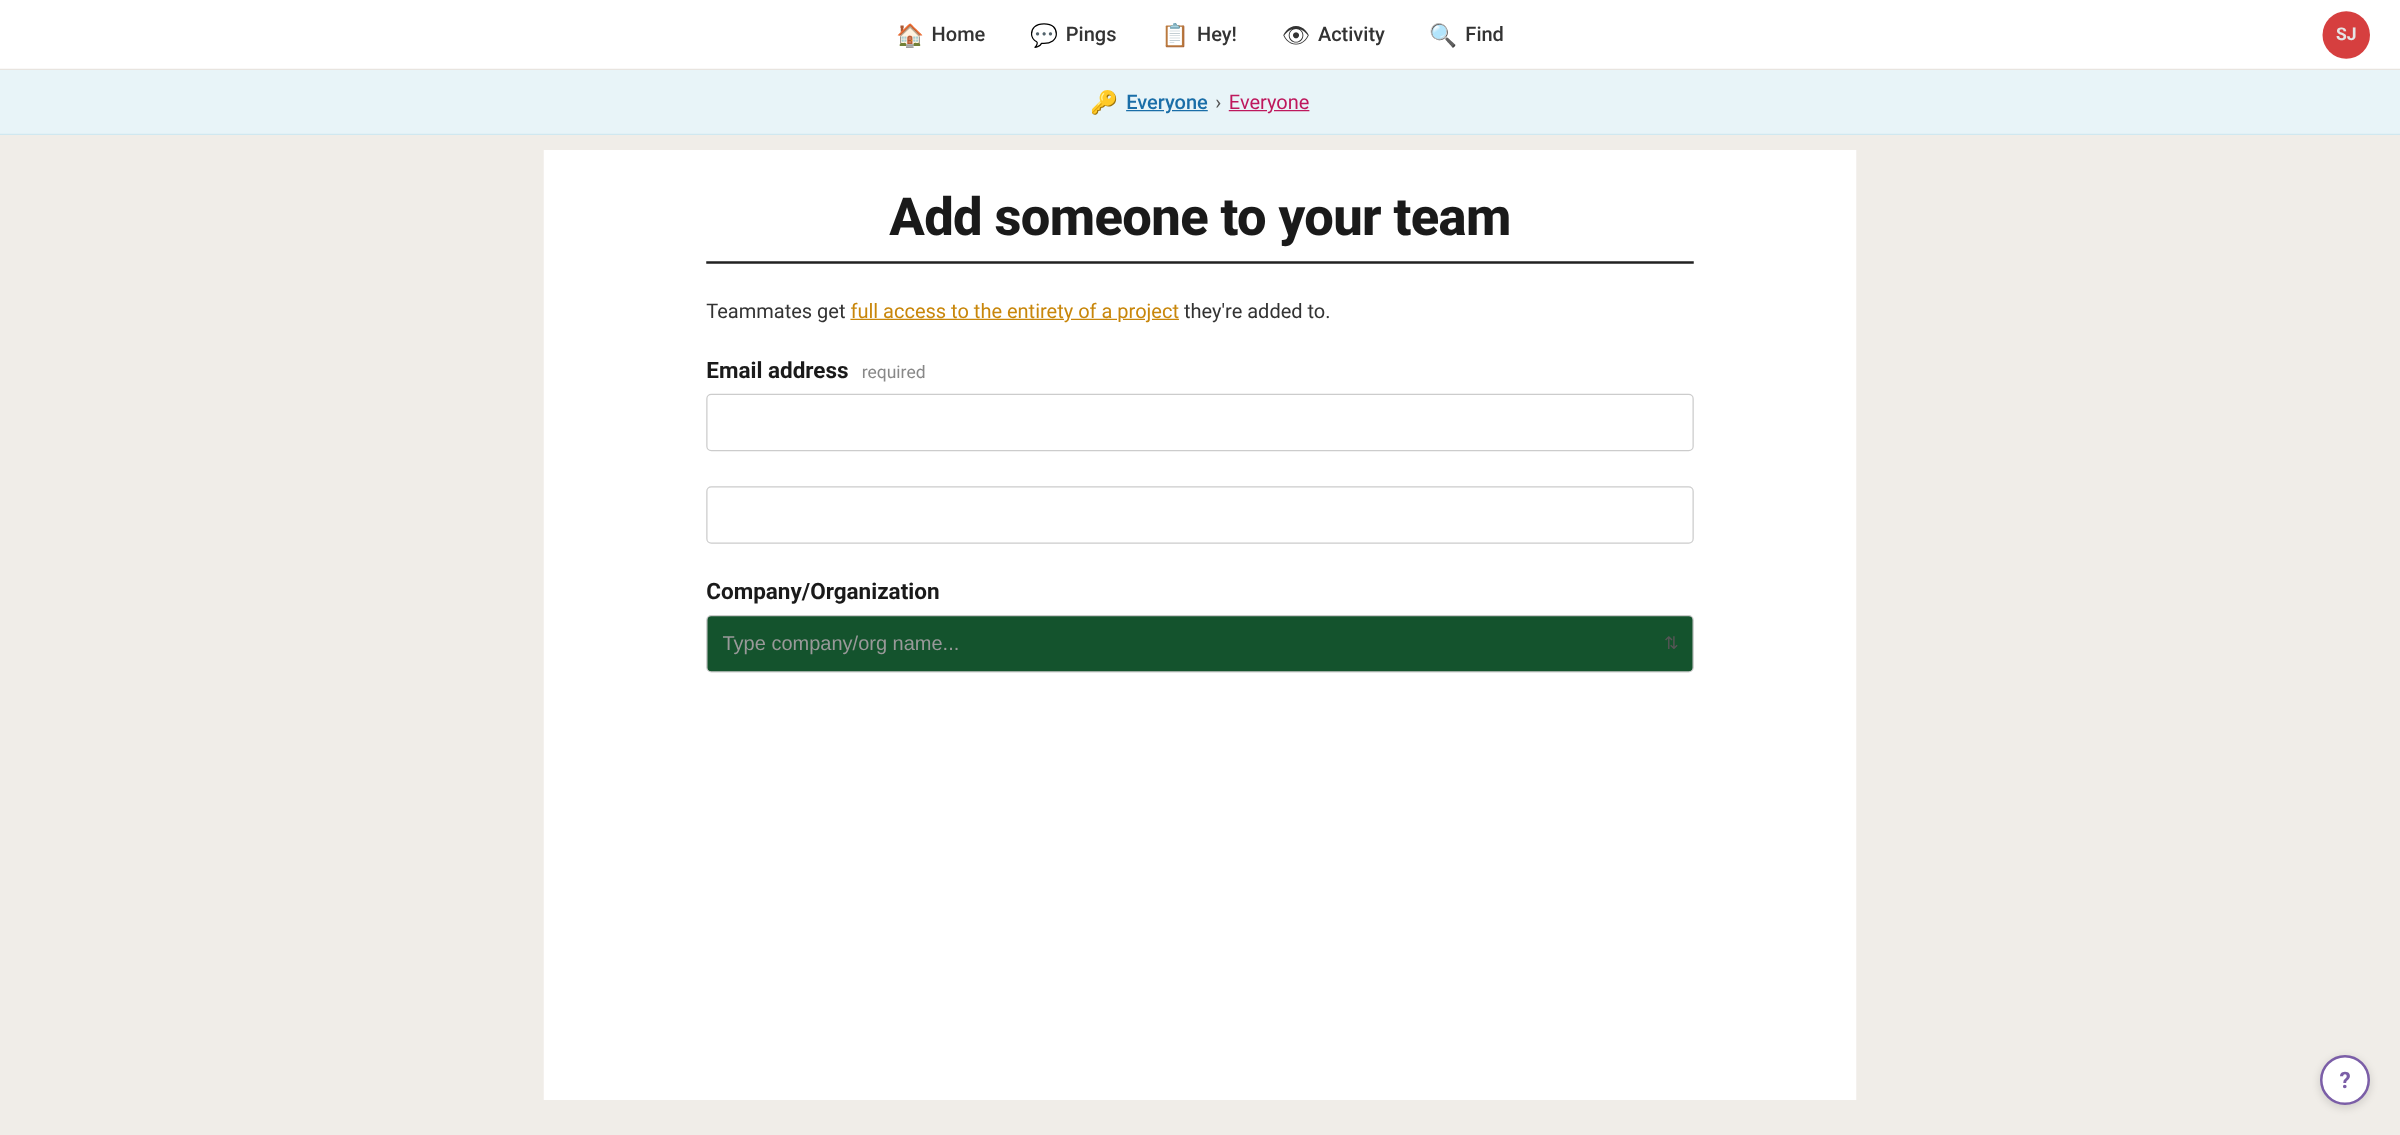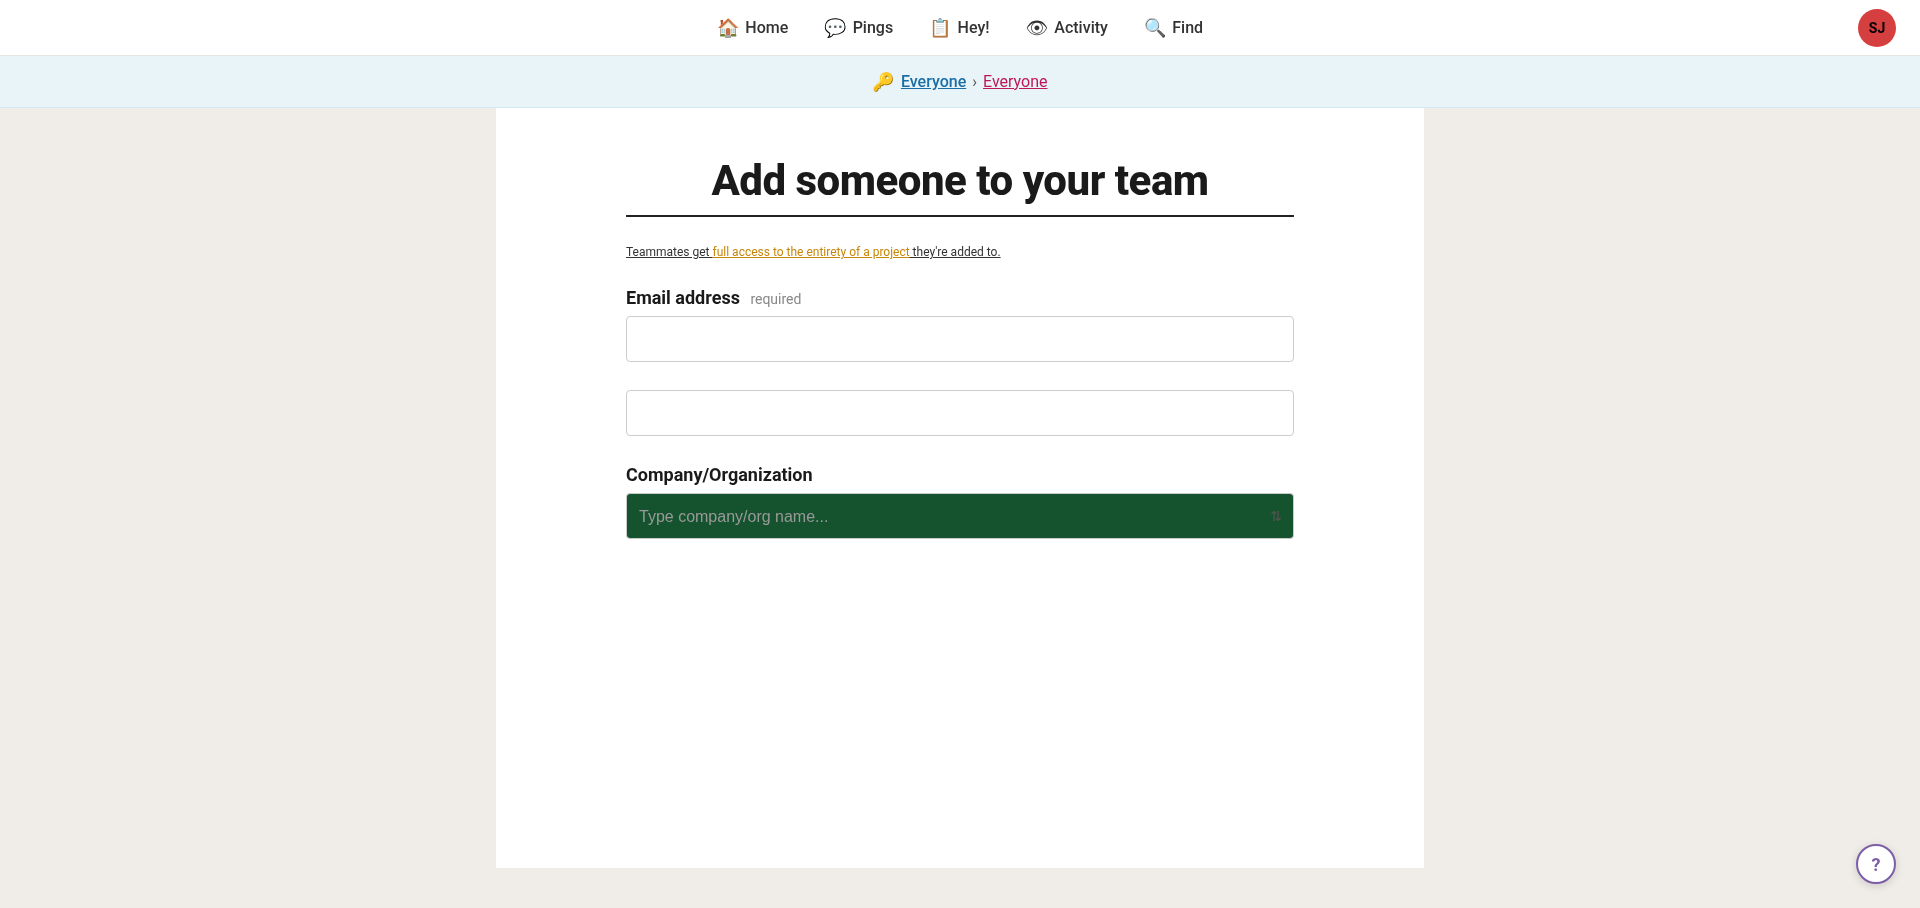--- a/index.html
+++ b/index.html
@@ -41,21 +41,21 @@
 
     .nav-icon {
       font-size: 18px;
     }
 
     .avatar {
       width: 38px;
       height: 38px;
       border-radius: 50%;
       background-color: #d63f3f;
-      color: #000000;
+      color: #e5e5e5;
       display: flex;
       align-items: center;
       justify-content: center;
       font-weight: 700;
       font-size: 14px;
       position: absolute;
       right: 24px;
       top: 50%;
       transform: translateY(-50%);
       cursor: pointer;
@@ -103,46 +103,45 @@
 
     
     .main-content {
       display: flex;
       justify-content: center;
       padding: 0 0 60px 0;
     }
 
     .form-container {
       background: #fff;
-      width: 928px;
+      width: 1050px;
       min-height: 760px;
-      padding: 48px 130px 60px 130px;
-      margin-top: 0;
+      padding: 30px 130px 60px 130px;
+      margin-top: 12px;
     }
 
     .form-title {
       font-size: 42px;
       font-weight: 800;
       color: #1a1a1a;
       text-align: center;
       margin-bottom: 10px;
       letter-spacing: -0.5px;
     }
 
     .form-divider {
       border: none;
       border-top: 2px solid #222;
       margin: 0 0 28px 0;
     }
 
     .form-description {
-      font-size: 12px;
+      font-size: 16px;
       color: #333;
       margin-bottom: 28px;
-      text-decoration: underline;
     }
 
     .form-description a {
       color: #c8860a;
       text-decoration: underline;
       cursor: pointer;
     }
 
     .form-group {
       margin-bottom: 28px;

